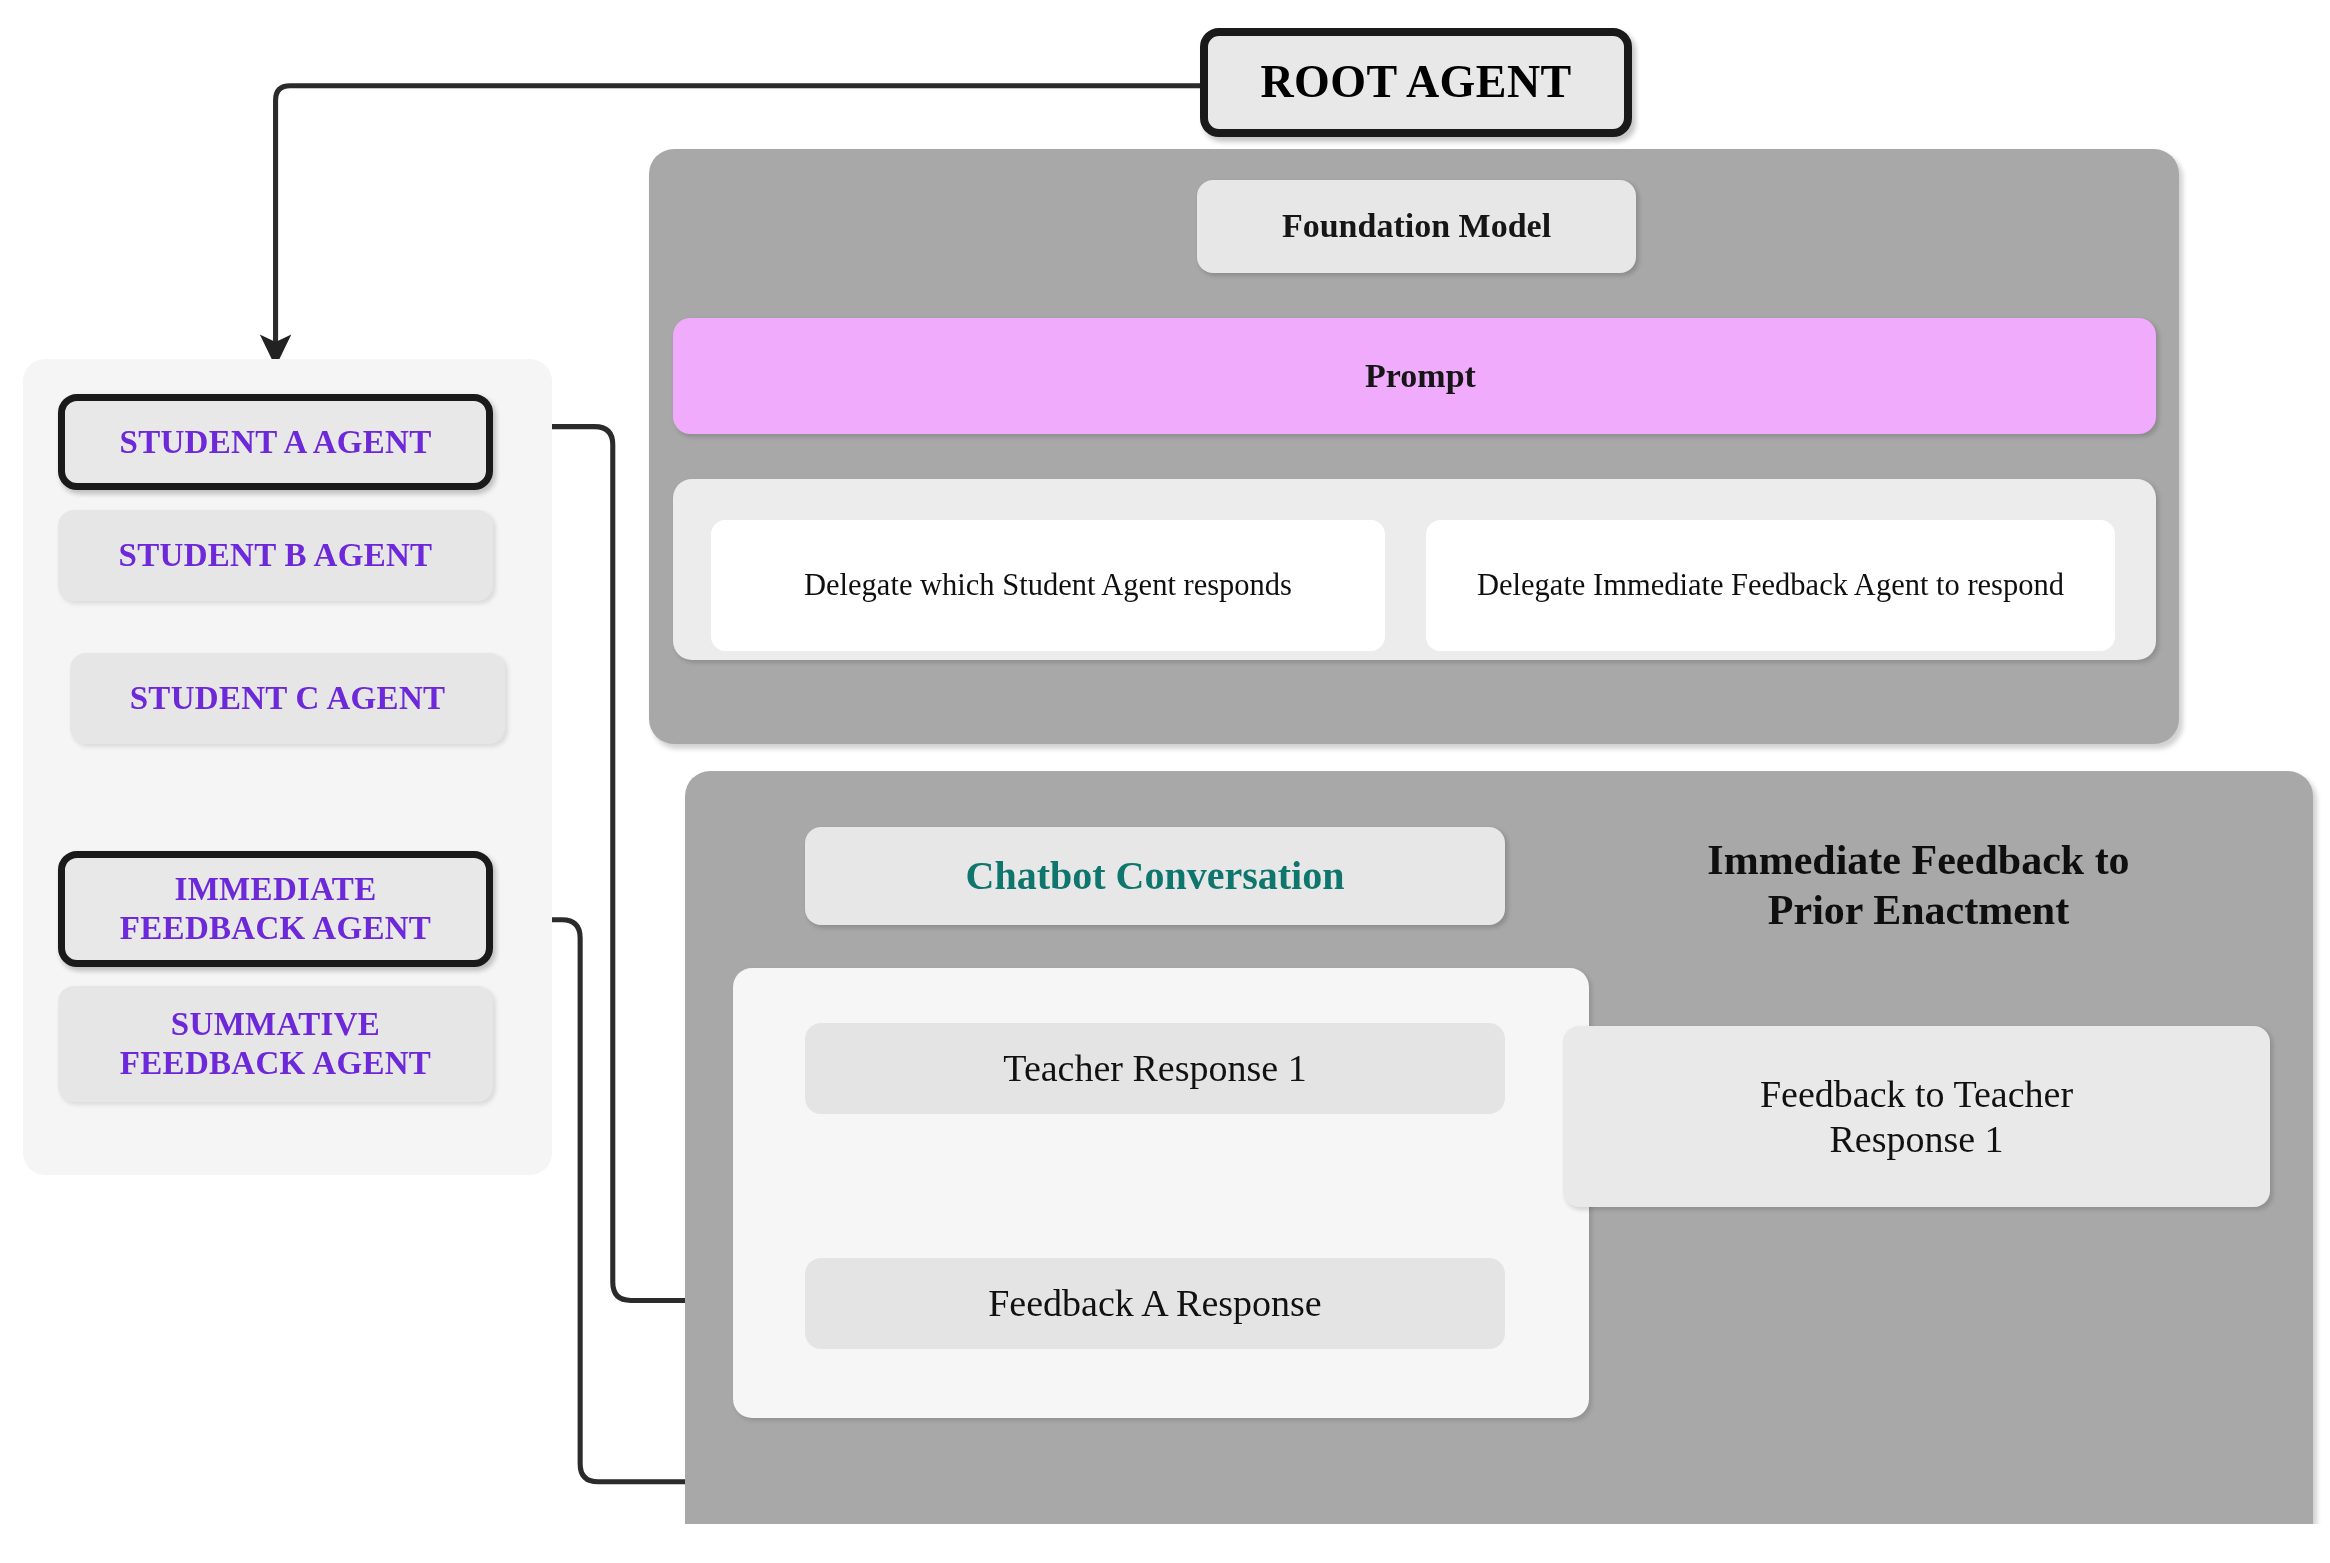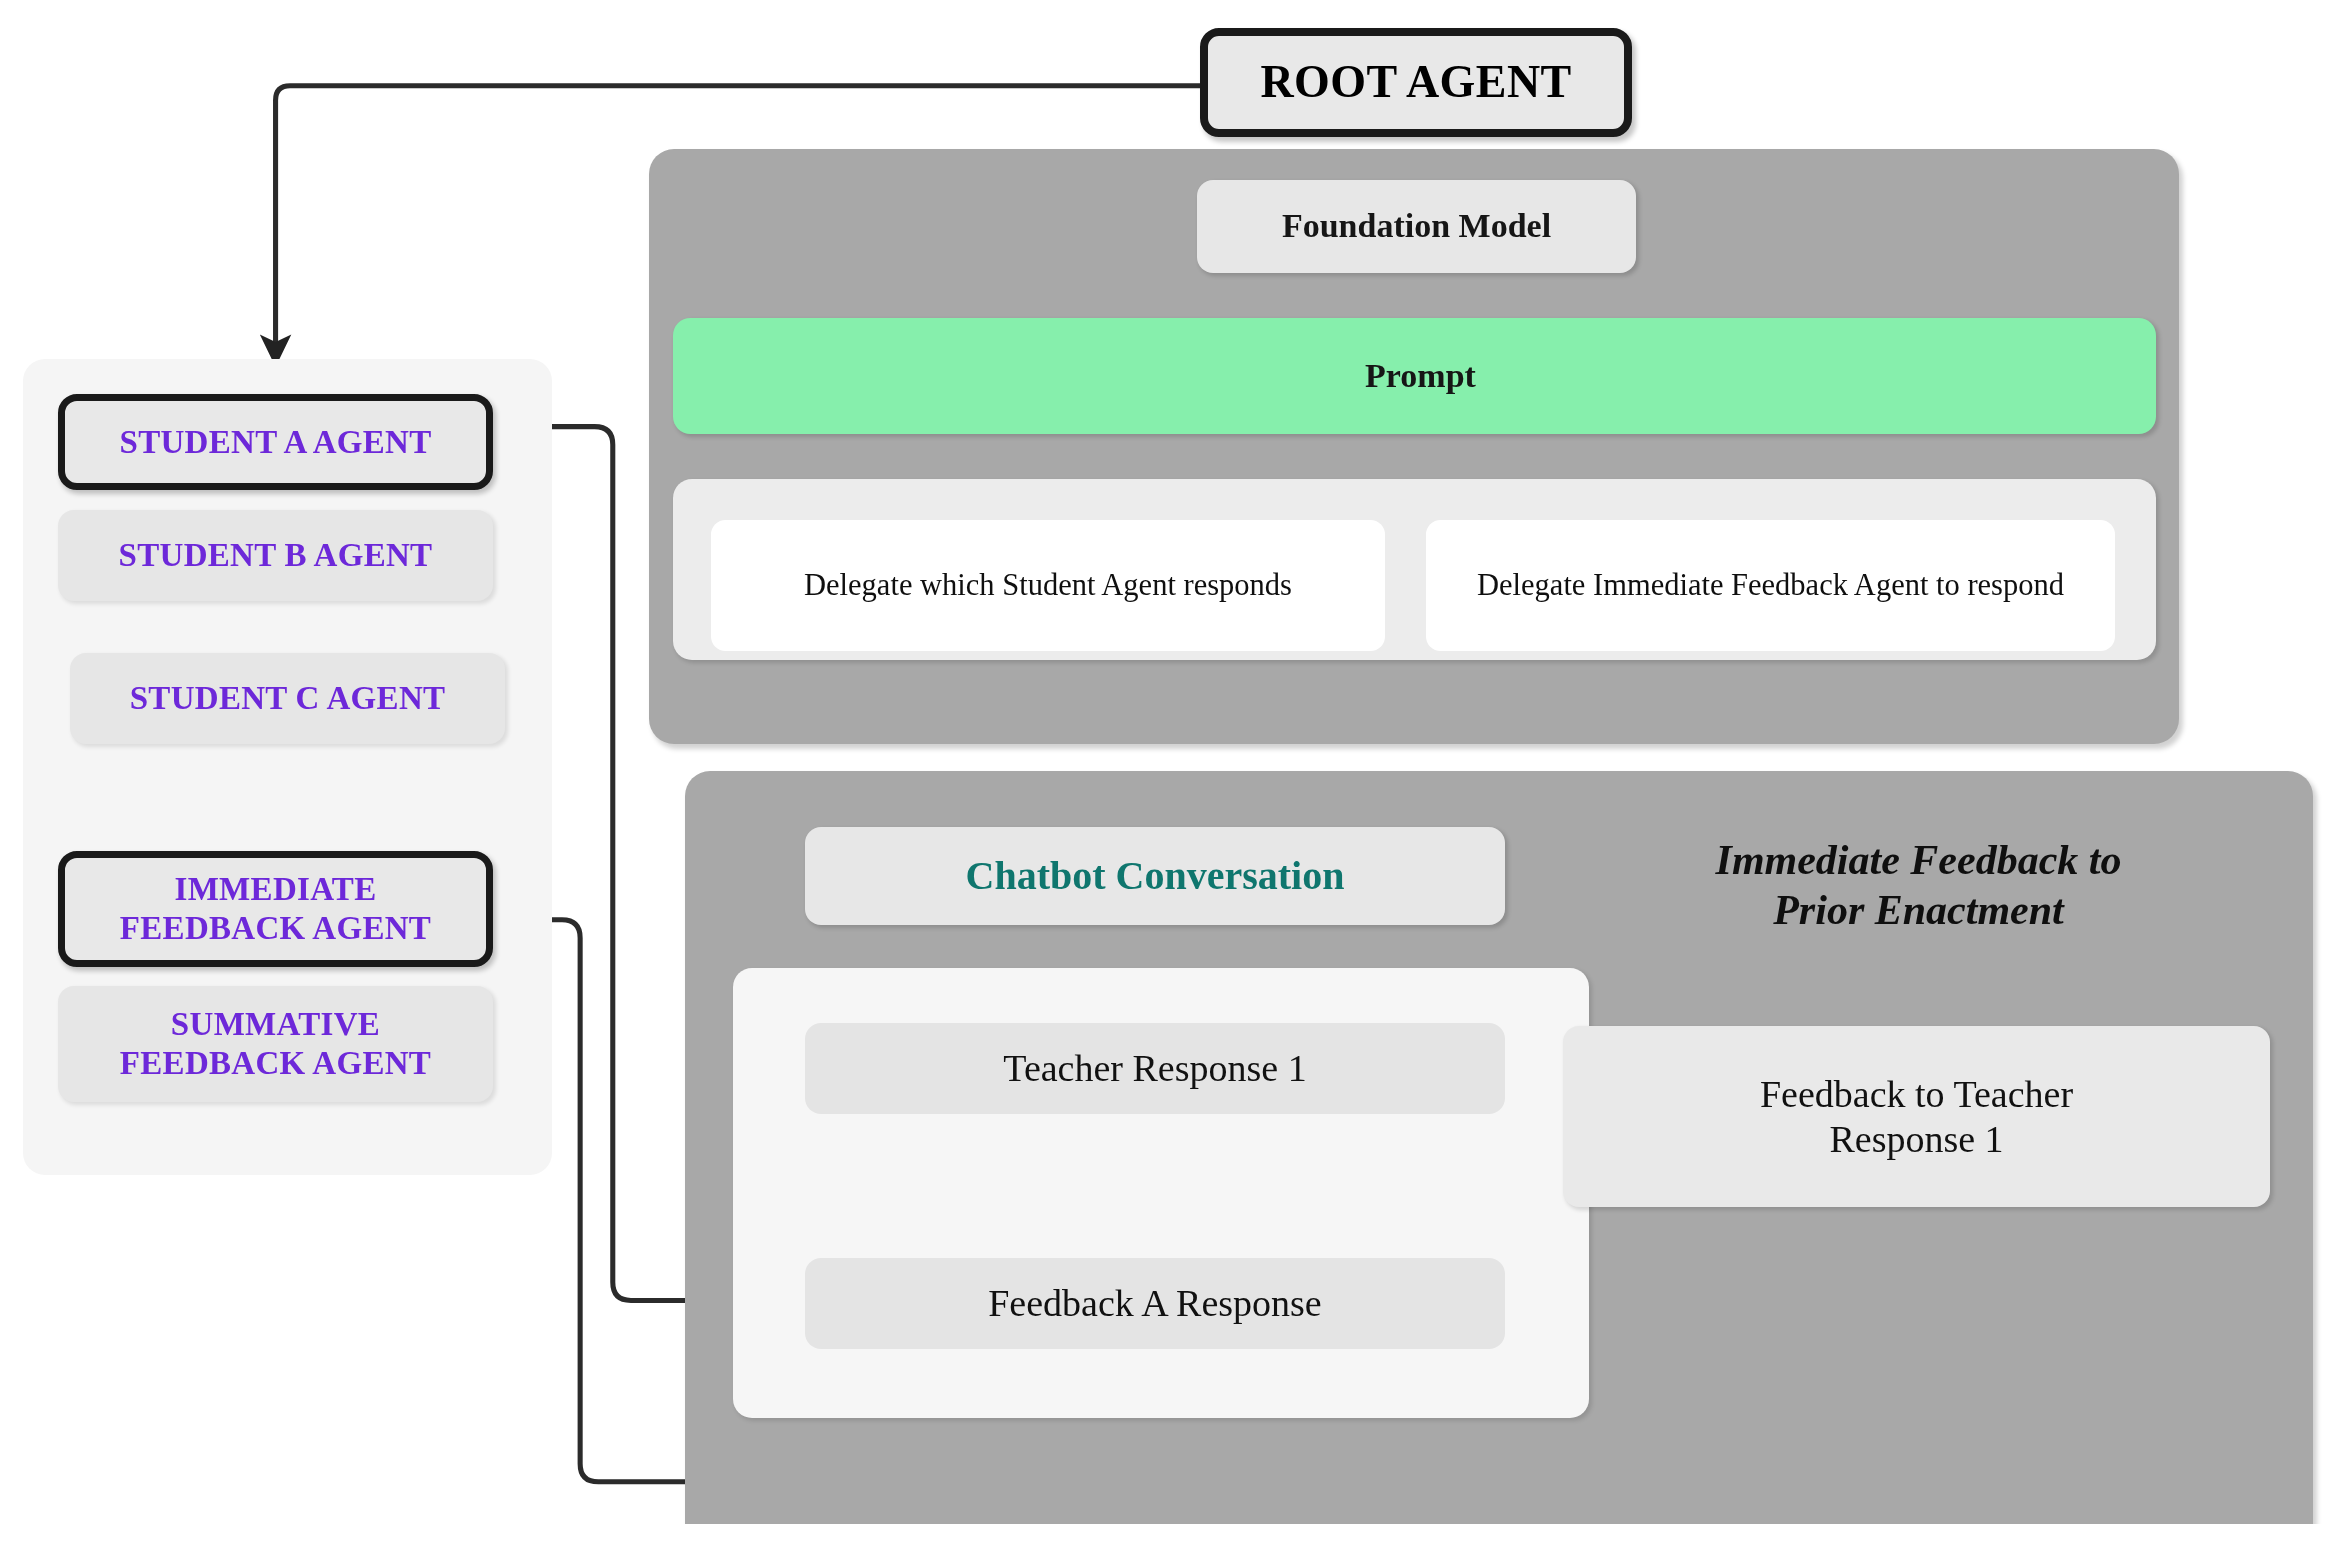--- a/index.html
+++ b/index.html
@@ -76,21 +76,21 @@
     left: 1197px; top: 180px; width: 439px; height: 93px;
     background: #e7e7e7;
     border-radius: 16px;
     font-size: 34px;
     font-weight: bold;
     color: #161616;
     box-shadow: 2.2px 2.9px 4.4px rgba(0,0,0,0.16);
   }
   #prompt-box {
     left: 673px; top: 318px; width: 1483px; height: 116px;
-    background: #86efac;
+    background: #f0abfc;
     border-radius: 17.4px;
     font-size: 34px;
     font-weight: bold;
     color: #161616;
     box-shadow: 2.2px 2.9px 4.4px rgba(0,0,0,0.16);
     padding-left: 12px;
   }
   #delegate-row {
     left: 673px; top: 479px; width: 1483px; height: 181px;
     background: #ececec;
@@ -123,21 +123,20 @@
     font-weight: bold;
     color: #0f766e;
     box-shadow: 2.2px 2.9px 4.4px rgba(0,0,0,0.16);
   }
   #enactment-title {
     left: 1552px; top: 820px; width: 733px; height: 131px;
     font-size: 42px;
     font-weight: bold;
     color: #0f0f0f;
     flex-direction: column;
-    font-style: italic;
   }
   #conversation-box {
     left: 733px; top: 968px; width: 856px; height: 450px;
     background: #f6f6f6;
     border-radius: 19px;
     box-shadow: 2.2px 2.9px 4.4px rgba(0,0,0,0.12);
   }
   .bubble {
     left: 805px; width: 700px; height: 91px;
     background: #e4e4e4;

